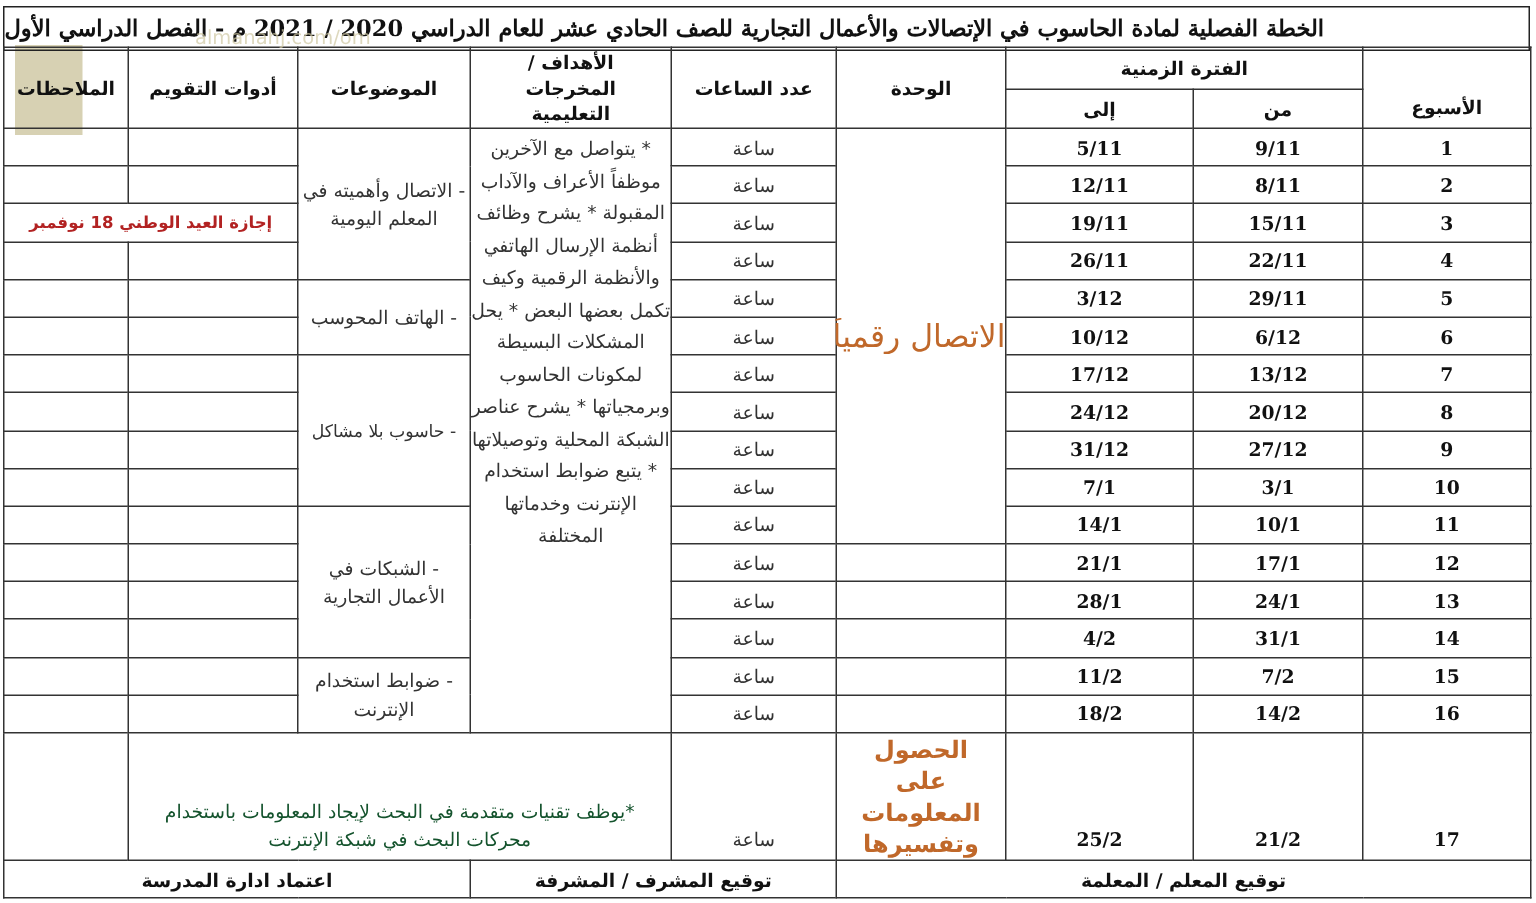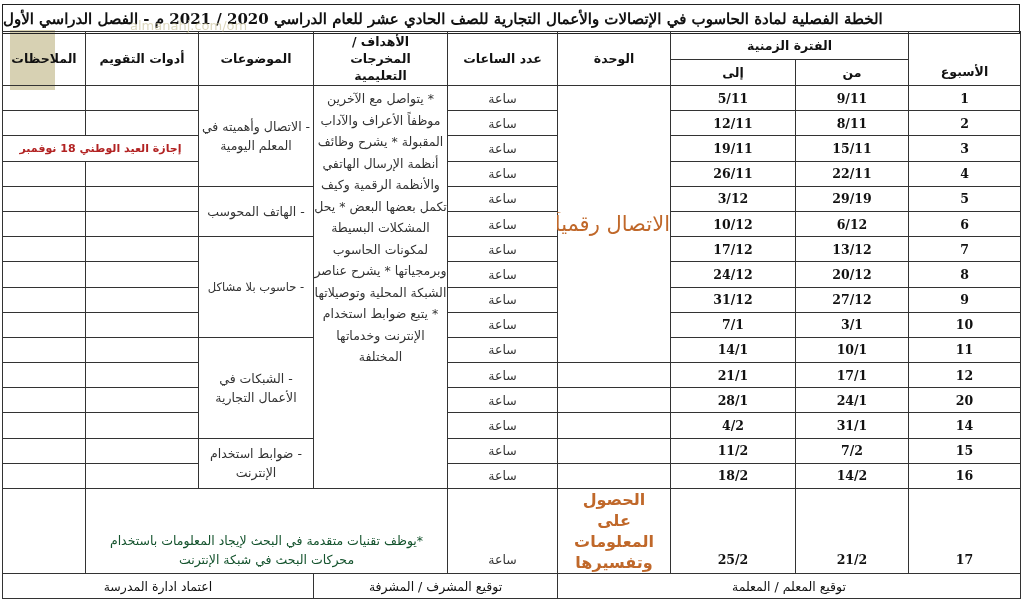--- a/index.html
+++ b/index.html
@@ -17,21 +17,21 @@
     .num { font-family:"DejaVu Serif", serif; font-weight:bold; font-size:12.5px; color:#111; }
     .hrs { font-family:"DejaVu Sans", sans-serif; font-size:12.5px; color:#333; }
     .topic { font-family:"DejaVu Sans", sans-serif; font-size:12.5px; color:#333; line-height:19px; padding:0 4px; }
     .obj { font-family:"DejaVu Sans", sans-serif; font-size:12.5px; color:#333; line-height:21.5px; padding:0 4px; vertical-align:top !important; }
     .unit-big { font-family:"DejaVu Sans", sans-serif; font-size:21px; color:#c0682a; font-weight:normal; white-space:nowrap; direction:rtl; }
     .unit2 { font-family:"DejaVu Sans", sans-serif; font-size:16px; font-weight:bold; color:#c0682a; line-height:21px; }
     .holiday { font-family:"DejaVu Sans", sans-serif; font-size:11px; font-weight:bold; color:#b22222;margin-left:48px; }
     .r17 td { height:76px; }
     .r17 .bottom { vertical-align:bottom; padding-bottom:6px; }
     .goal17 { font-family:"DejaVu Sans", sans-serif; font-size:12.5px; color:#14532d; line-height:19px; vertical-align:bottom !important; padding-bottom:4px !important; }
-    .footer td { height:24px; font-family:"DejaVu Sans", sans-serif; font-weight:normal; font-size:12.5px; color:#111; }
+    .footer td { height:24px; font-family:"DejaVu Sans", sans-serif; font-weight:bold; font-size:12.5px; color:#111; }
     .watermark { position:absolute; left:10px; top:30px; width:45px; height:60px; background:#c9c29a; opacity:0.75; z-index:0; pointer-events:none; }
     .watermark-url { position:absolute; left:130px; top:18px; font-size:13px; color:#cfc8a3; opacity:0.7; z-index:2; font-family:"DejaVu Sans", sans-serif; pointer-events:none; }
     table.plan { z-index:1; }
   </style>
 </head>
 <body>
 
 <div class="page">
 
   <div class="watermark"></div>
@@ -106,21 +106,21 @@
         <td class="num">4</td>
         <td class="num">22/11</td>
         <td class="num">26/11</td>
         <td class="hrs">ساعة</td>
         <td></td>
         <td></td>
       </tr>
 
       <tr class="wk">
         <td class="num">5</td>
-        <td class="num">29/19</td>
+        <td class="num">29/11</td>
         <td class="num">3/12</td>
         <td class="hrs">ساعة</td>
         <td rowspan="2" class="topic">- الهاتف المحوسب</td>
         <td></td>
         <td></td>
       </tr>
 
       <tr class="wk">
         <td class="num">6</td>
         <td class="num">6/12</td>
@@ -181,21 +181,21 @@
         <td class="num">12</td>
         <td class="num">17/1</td>
         <td class="num">21/1</td>
         <td></td>
         <td class="hrs">ساعة</td>
         <td></td>
         <td></td>
       </tr>
 
       <tr class="wk">
-        <td class="num">20</td>
+        <td class="num">13</td>
         <td class="num">24/1</td>
         <td class="num">28/1</td>
         <td></td>
         <td class="hrs">ساعة</td>
         <td></td>
         <td></td>
       </tr>
 
       <tr class="wk">
         <td class="num">14</td>

